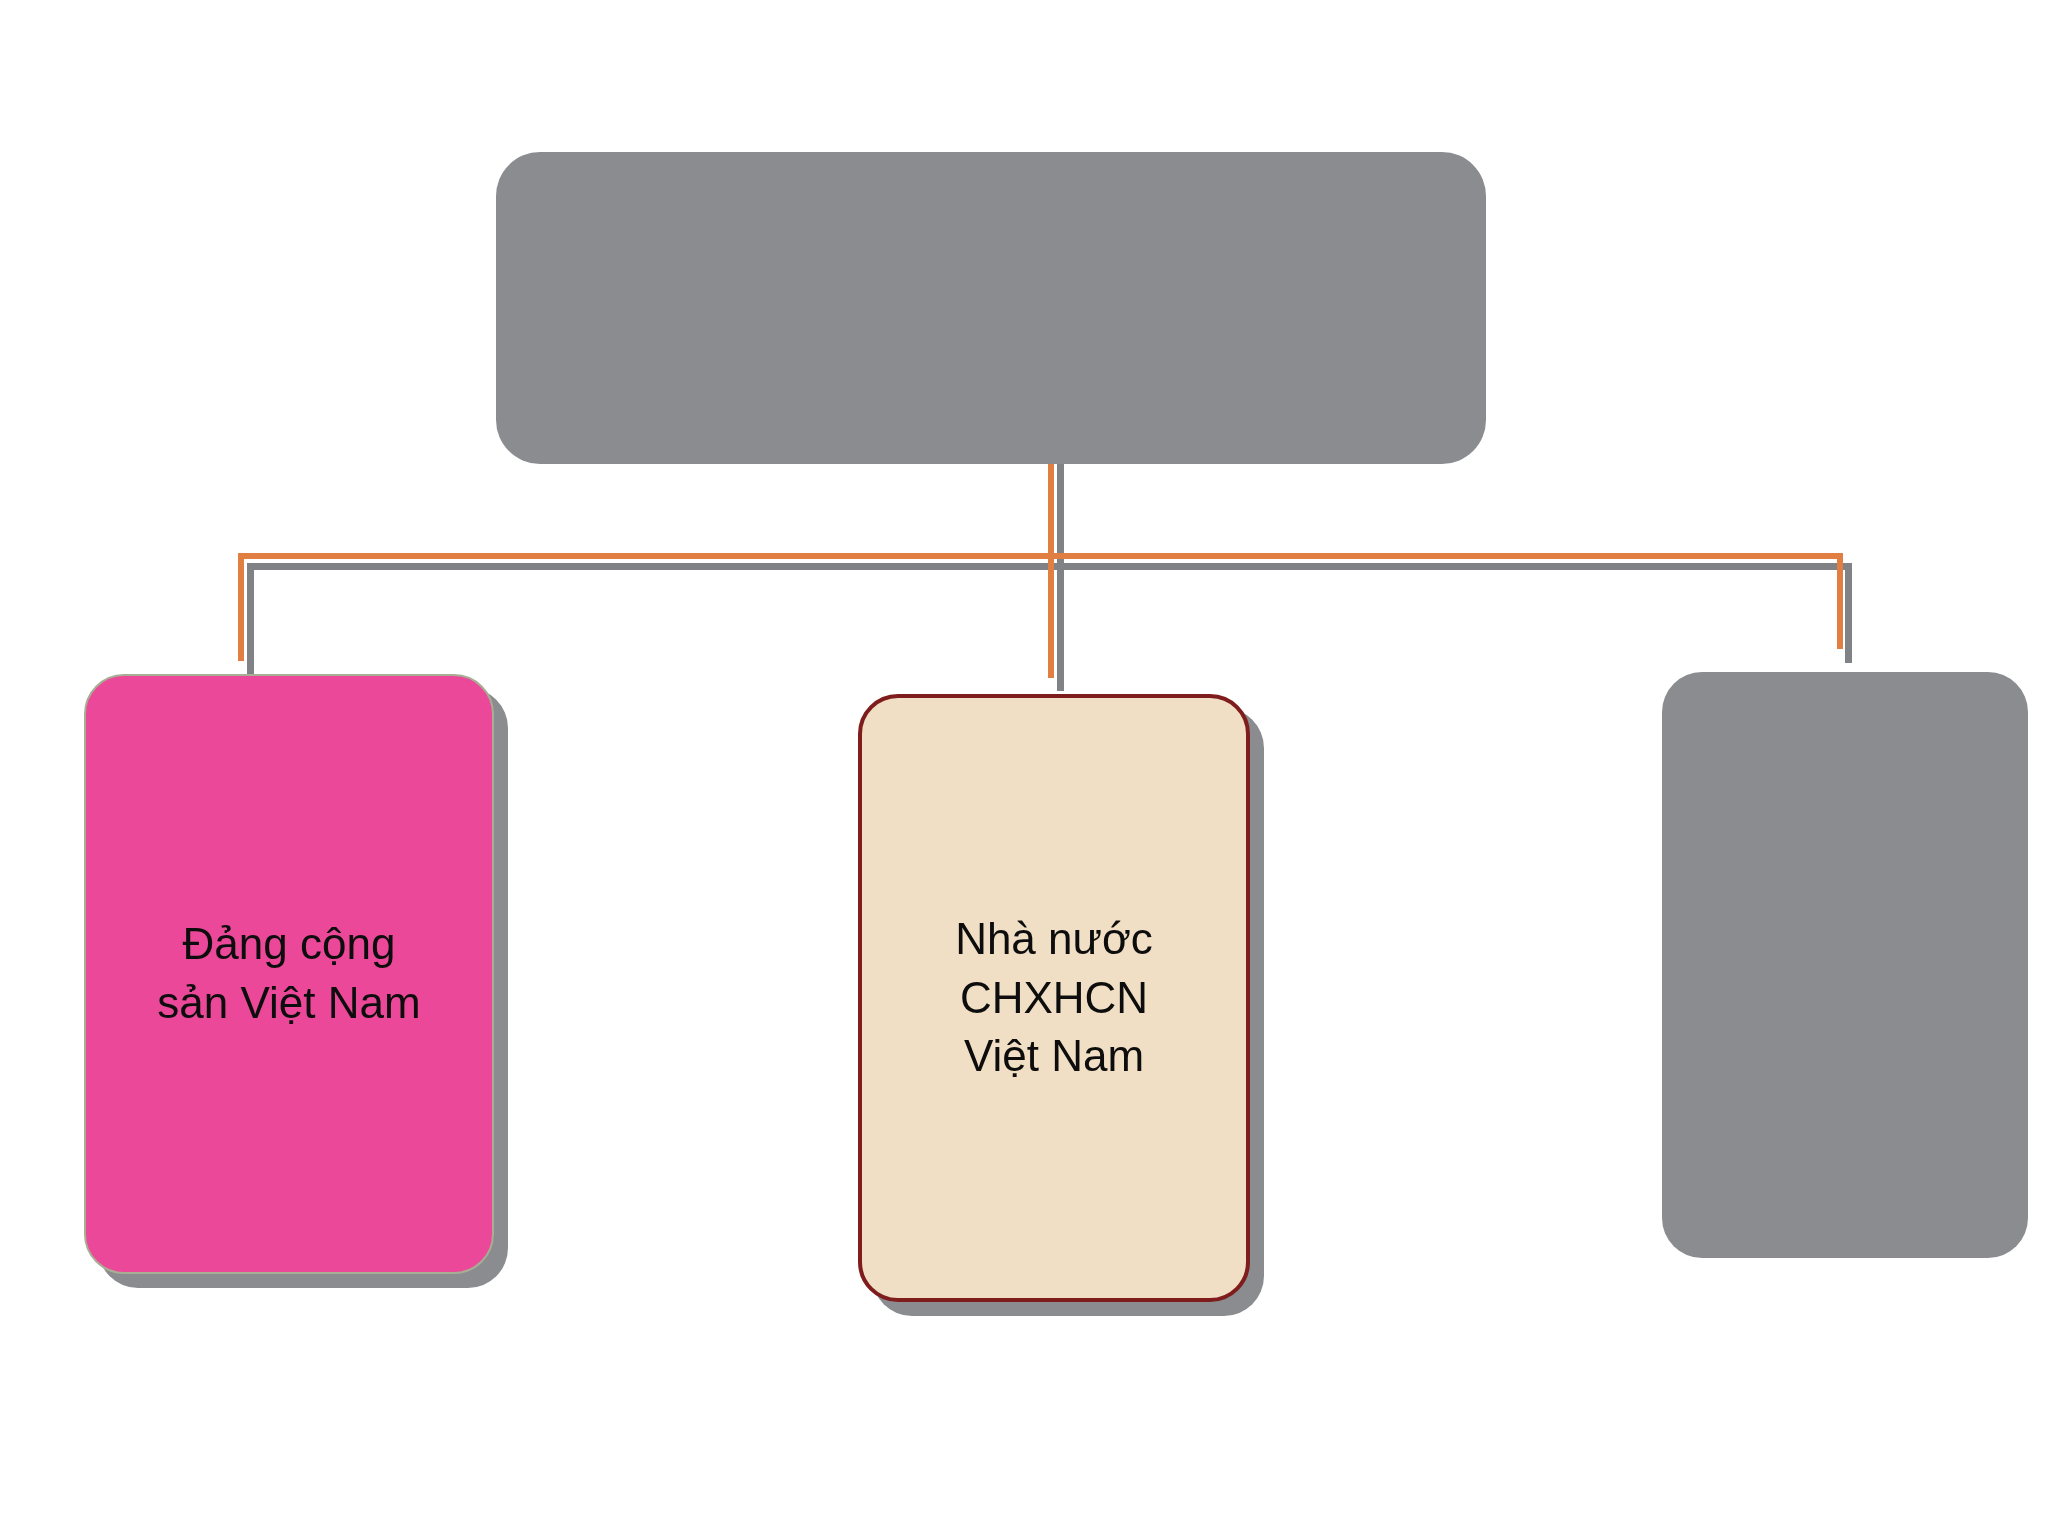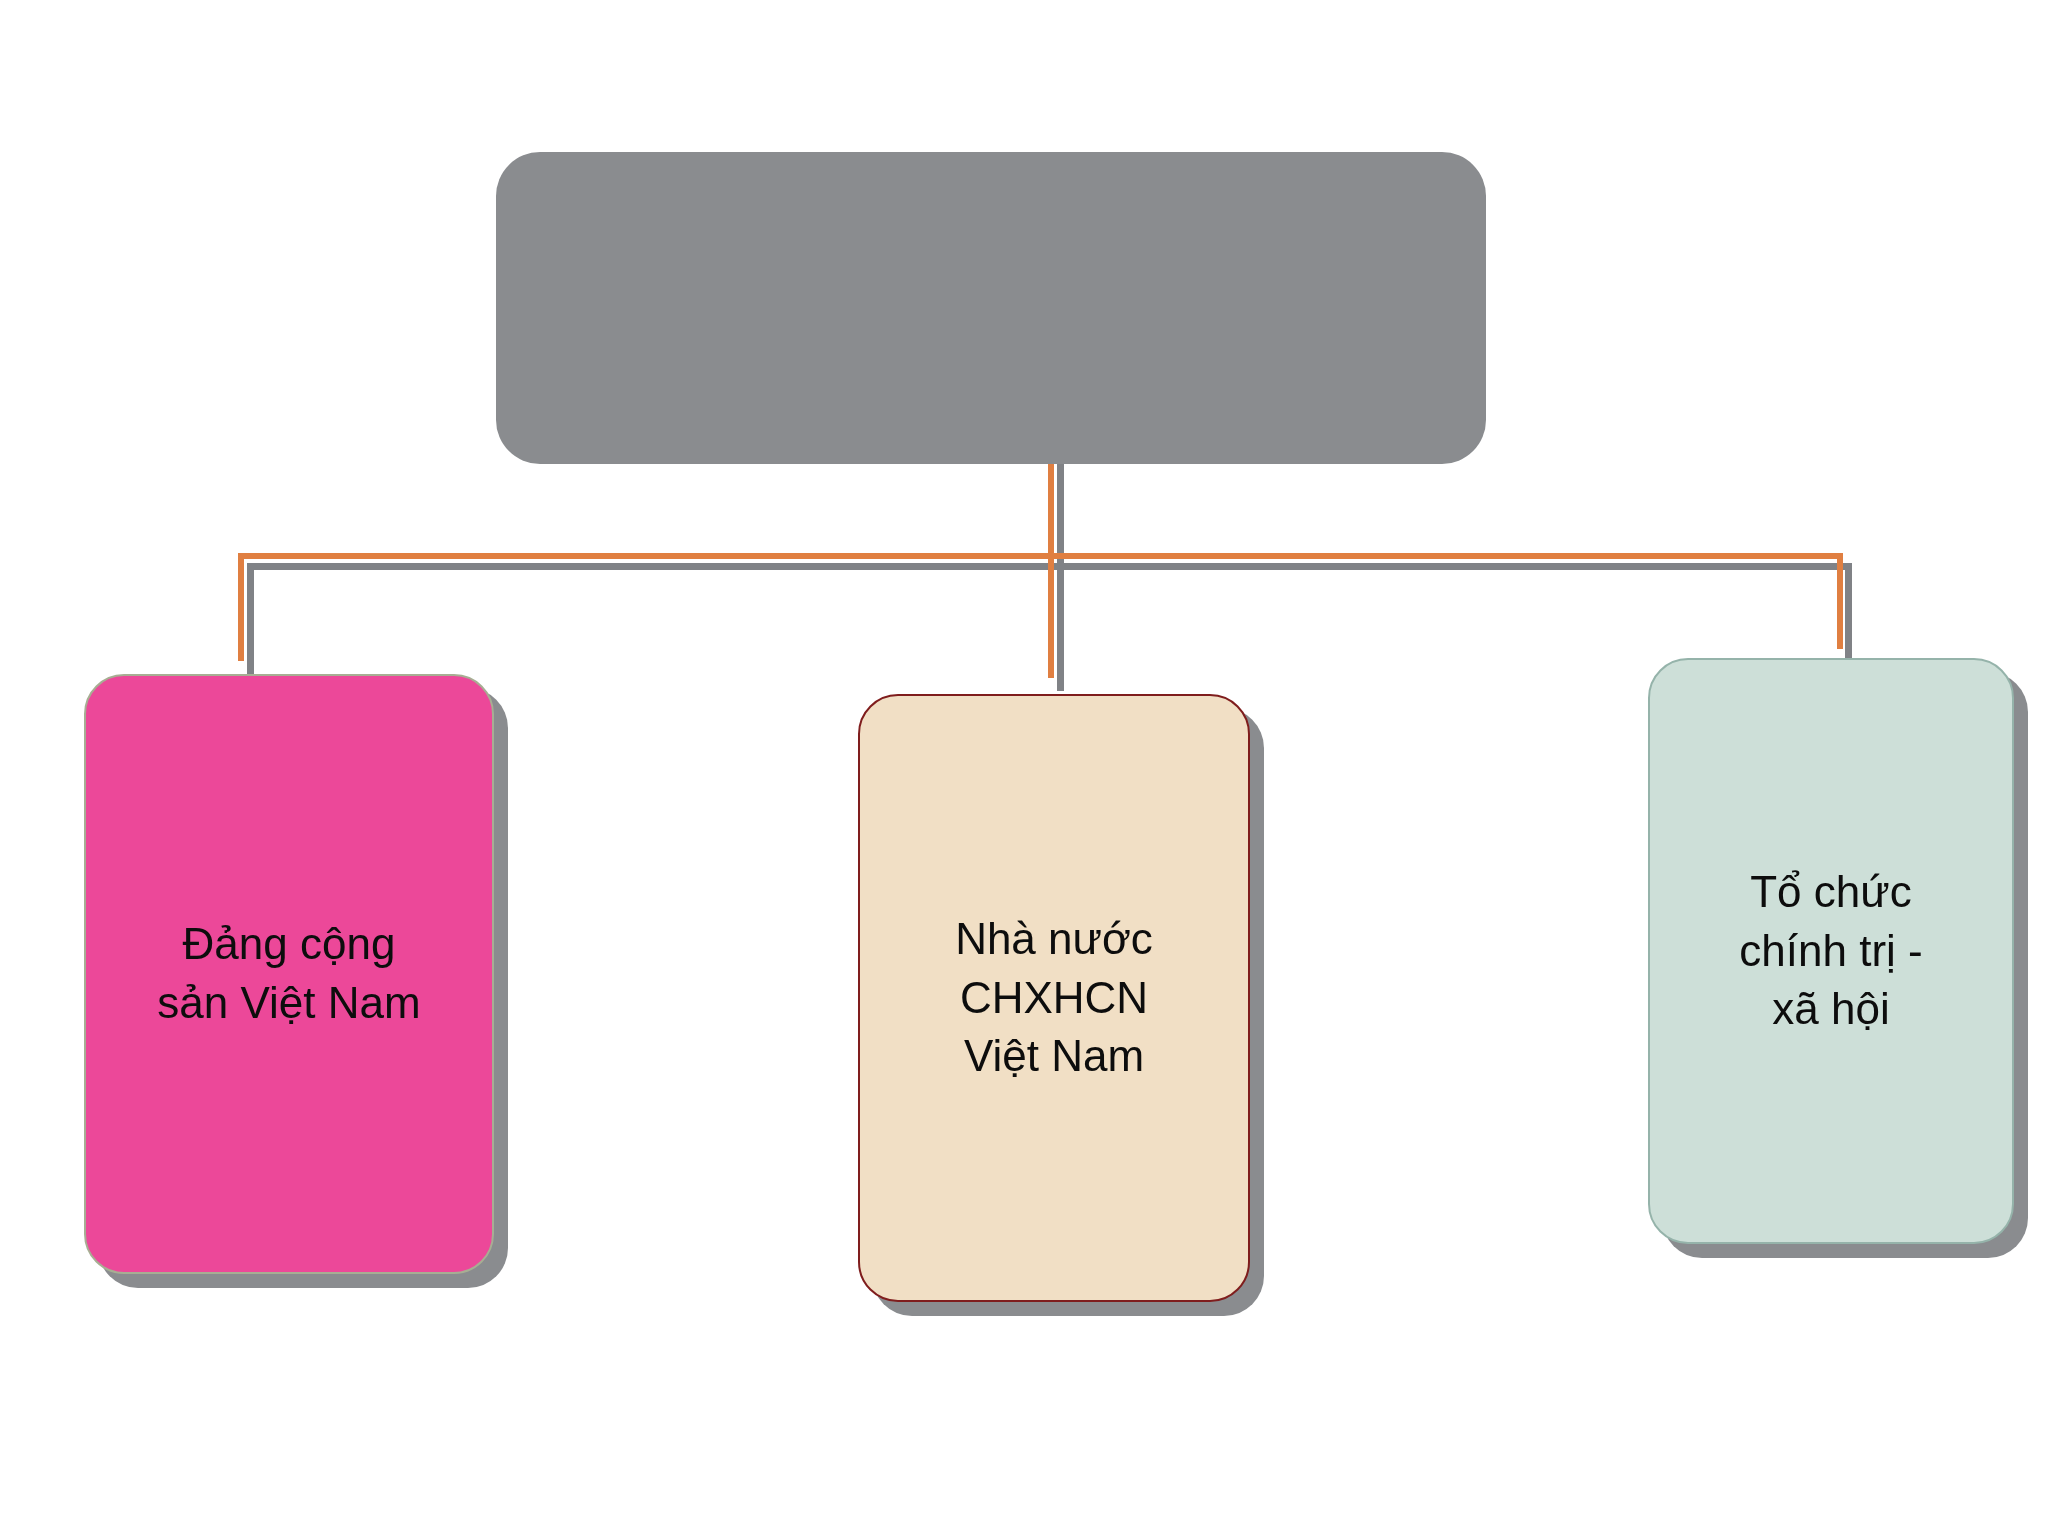--- a/index.html
+++ b/index.html
@@ -57,21 +57,21 @@
     border-radius: 40px;
     color: #0d0d0d;
     font-family: "Liberation Sans", sans-serif;
     font-size: 44px;
     line-height: 1.34;
     font-weight: 400;
   }
   .node-leaf-shadow { border-radius: 40px; }
 
   .fill-sage   { background: #ec4899; border: 2px solid #a7ae93; }
-  .fill-cream  { background: #f1dfc5; border: 2px solid #7f1d1d; align-items: center; }
+  .fill-cream  { background: #f1dfc5; border: 4px solid #7f1d1d; align-items: center; }
   .fill-teal   { background: #cddfd8; border: 2px solid #95b3aa; }
 
   .node-text { padding: 0 14px; white-space: pre-line; }
 </style>
 </head>
 <body>
 
 <div id="stage">
 
   <div class="conn-shadow" style="left:1057px; top:450px;  width:7px;  height:120px;"></div>
@@ -95,19 +95,14 @@
   </div>
 
   <div class="node-shadow node-leaf-shadow" style="left:872px; top:708px; width:392px; height:608px;"></div>
   <div class="node node-leaf fill-cream" style="left:858px; top:694px; width:392px; height:608px;">
     <span class="node-text">Nhà nước
 CHXHCN
 Việt Nam</span>
   </div>
 
   <div class="node-shadow node-leaf-shadow" style="left:1662px; top:672px; width:366px; height:586px;"></div>
-  <div class="node node-leaf fill-teal" style="left:1648px; top:658px; width:366px; height:586px;">
-    <span class="node-text">Tổ chức
-chính trị -
-xã hội</span>
-  </div>
 
 </div>
 
 </body></html>

